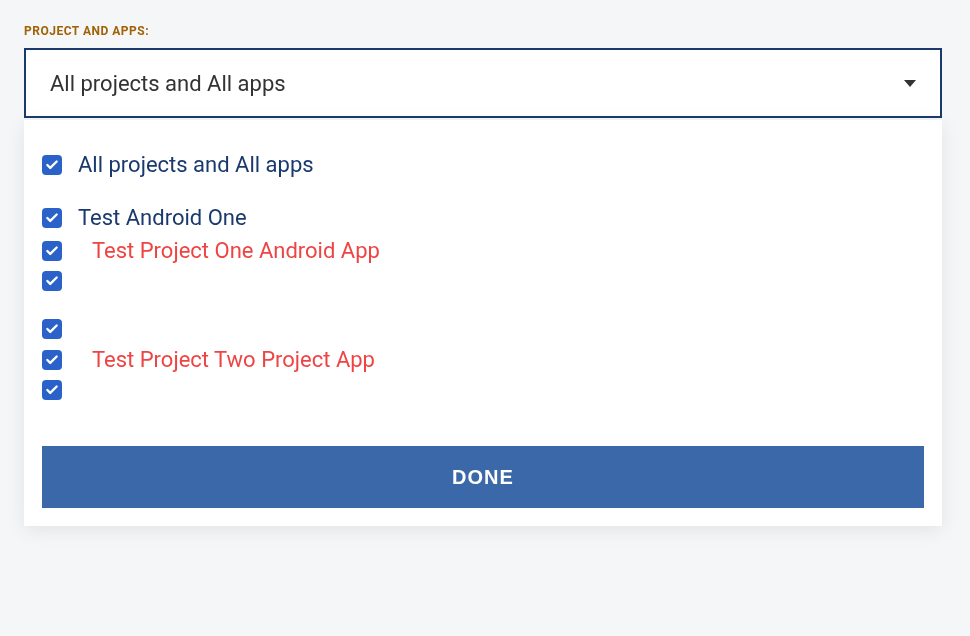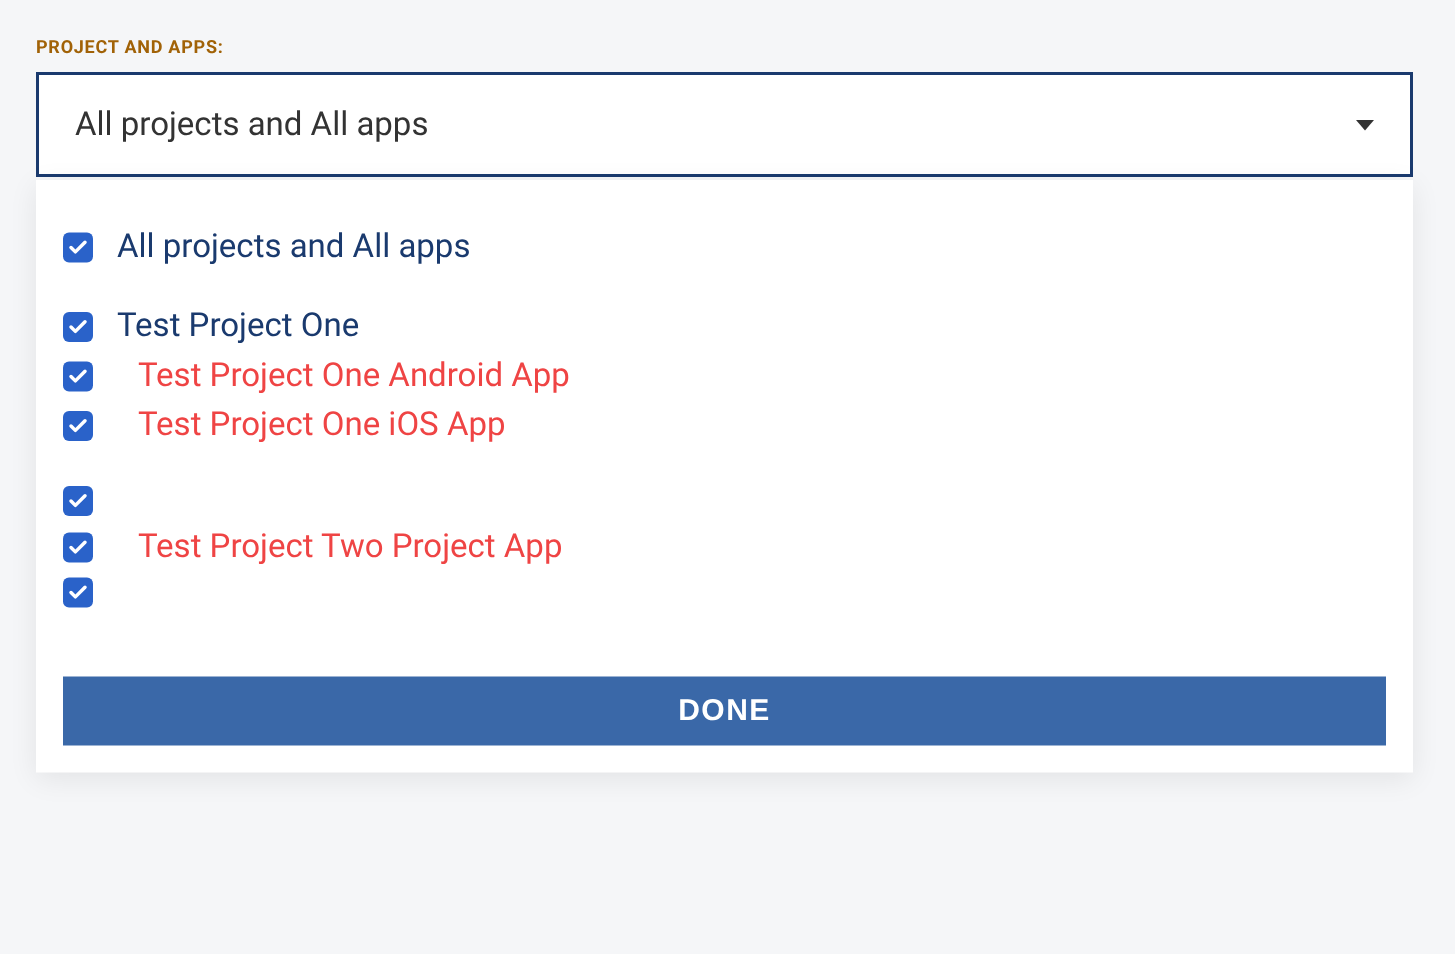--- a/index.html
+++ b/index.html
@@ -97,21 +97,21 @@
       color: #1a3a6e;
     }
 
     .option-label.child {
       color: #ef4444;
       margin-left: 14px;
     }
 
     .done-button {
       width: 100%;
-      height: 46px;
+      height: 62px;
       background: #3a68a8;
       color: #ffffff;
       border: none;
       font-size: 20px;
       font-weight: 700;
       letter-spacing: 1px;
       cursor: pointer;
       margin-top: 18px;
     }
   </style>
@@ -140,37 +140,36 @@
       </div>
     </div>
 
     <div class="option-group">
       <div class="option-row">
         <span class="checkbox">
           <svg viewBox="0 0 24 24" fill="none" stroke="#ffffff" stroke-width="4" stroke-linecap="round" stroke-linejoin="round">
               <polyline points="20 6 9 17 4 12"></polyline>
             </svg>
         </span>
-        <span class="option-label">Test Project One</span>
+        <span class="option-label">Test Android One</span>
       </div>
       <div class="option-row">
         <span class="checkbox">
           <svg viewBox="0 0 24 24" fill="none" stroke="#ffffff" stroke-width="4" stroke-linecap="round" stroke-linejoin="round">
               <polyline points="20 6 9 17 4 12"></polyline>
             </svg>
         </span>
         <span class="option-label child">Test Project One Android App</span>
       </div>
       <div class="option-row">
         <span class="checkbox">
           <svg viewBox="0 0 24 24" fill="none" stroke="#ffffff" stroke-width="4" stroke-linecap="round" stroke-linejoin="round">
               <polyline points="20 6 9 17 4 12"></polyline>
             </svg>
         </span>
-        <span class="option-label child">Test Project One iOS App</span>
       </div>
     </div>
 
     <div class="option-group">
       <div class="option-row">
         <span class="checkbox">
           <svg viewBox="0 0 24 24" fill="none" stroke="#ffffff" stroke-width="4" stroke-linecap="round" stroke-linejoin="round">
               <polyline points="20 6 9 17 4 12"></polyline>
             </svg>
         </span>

